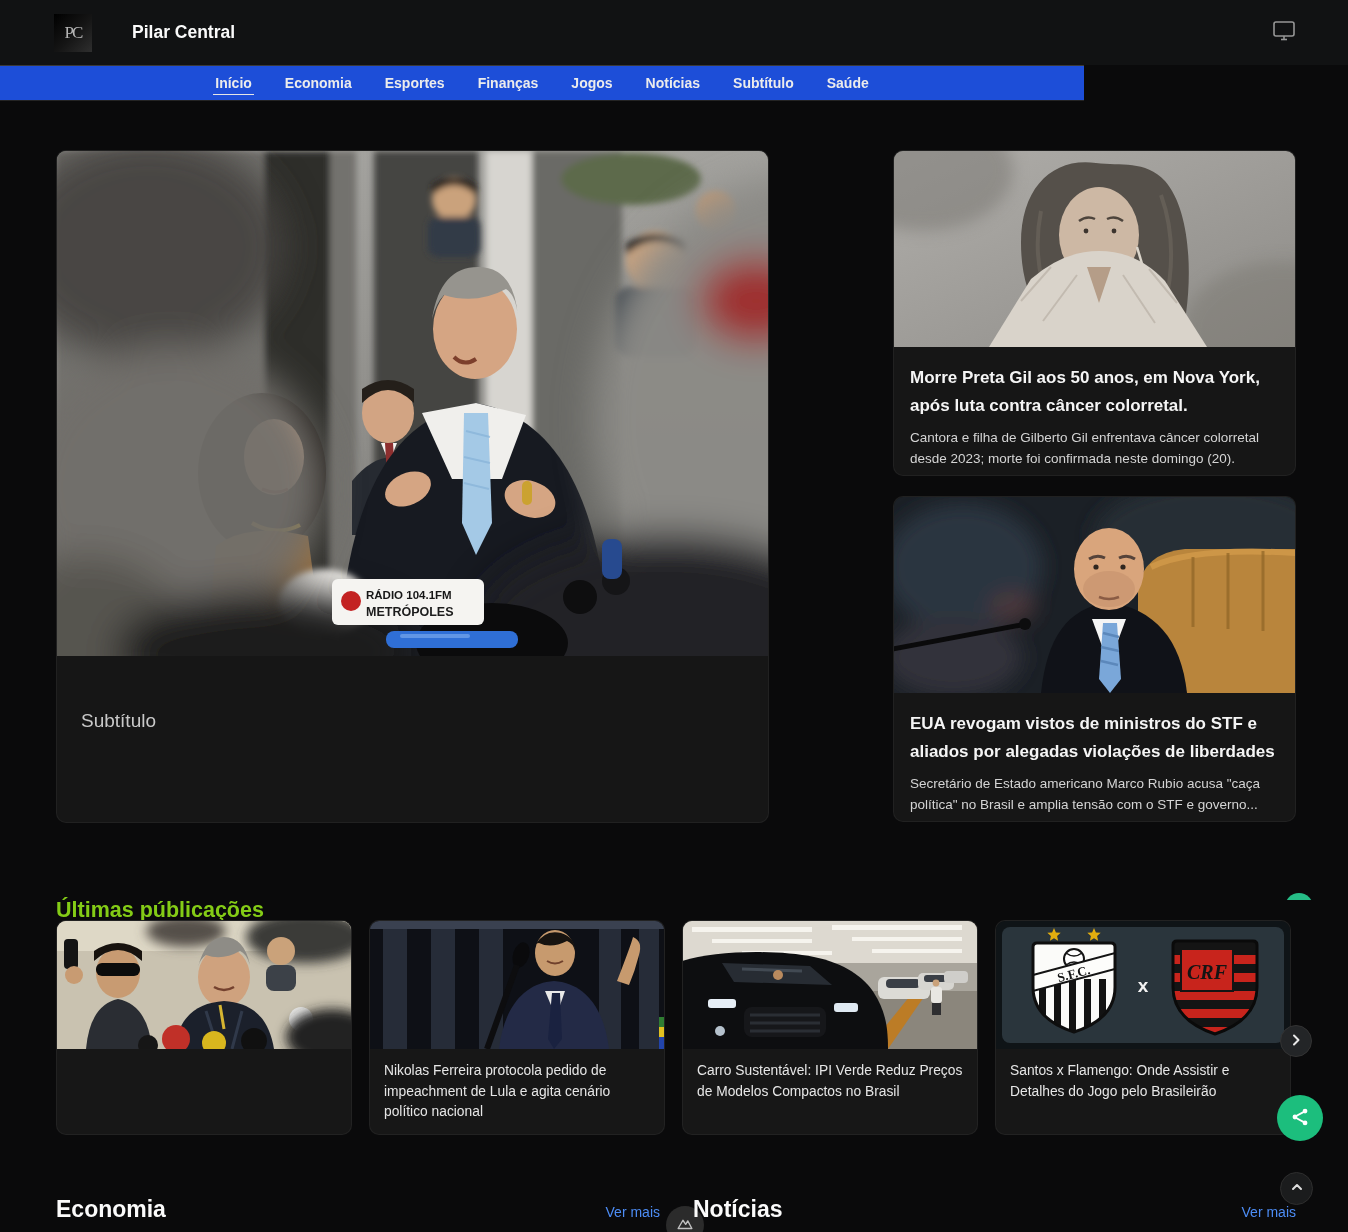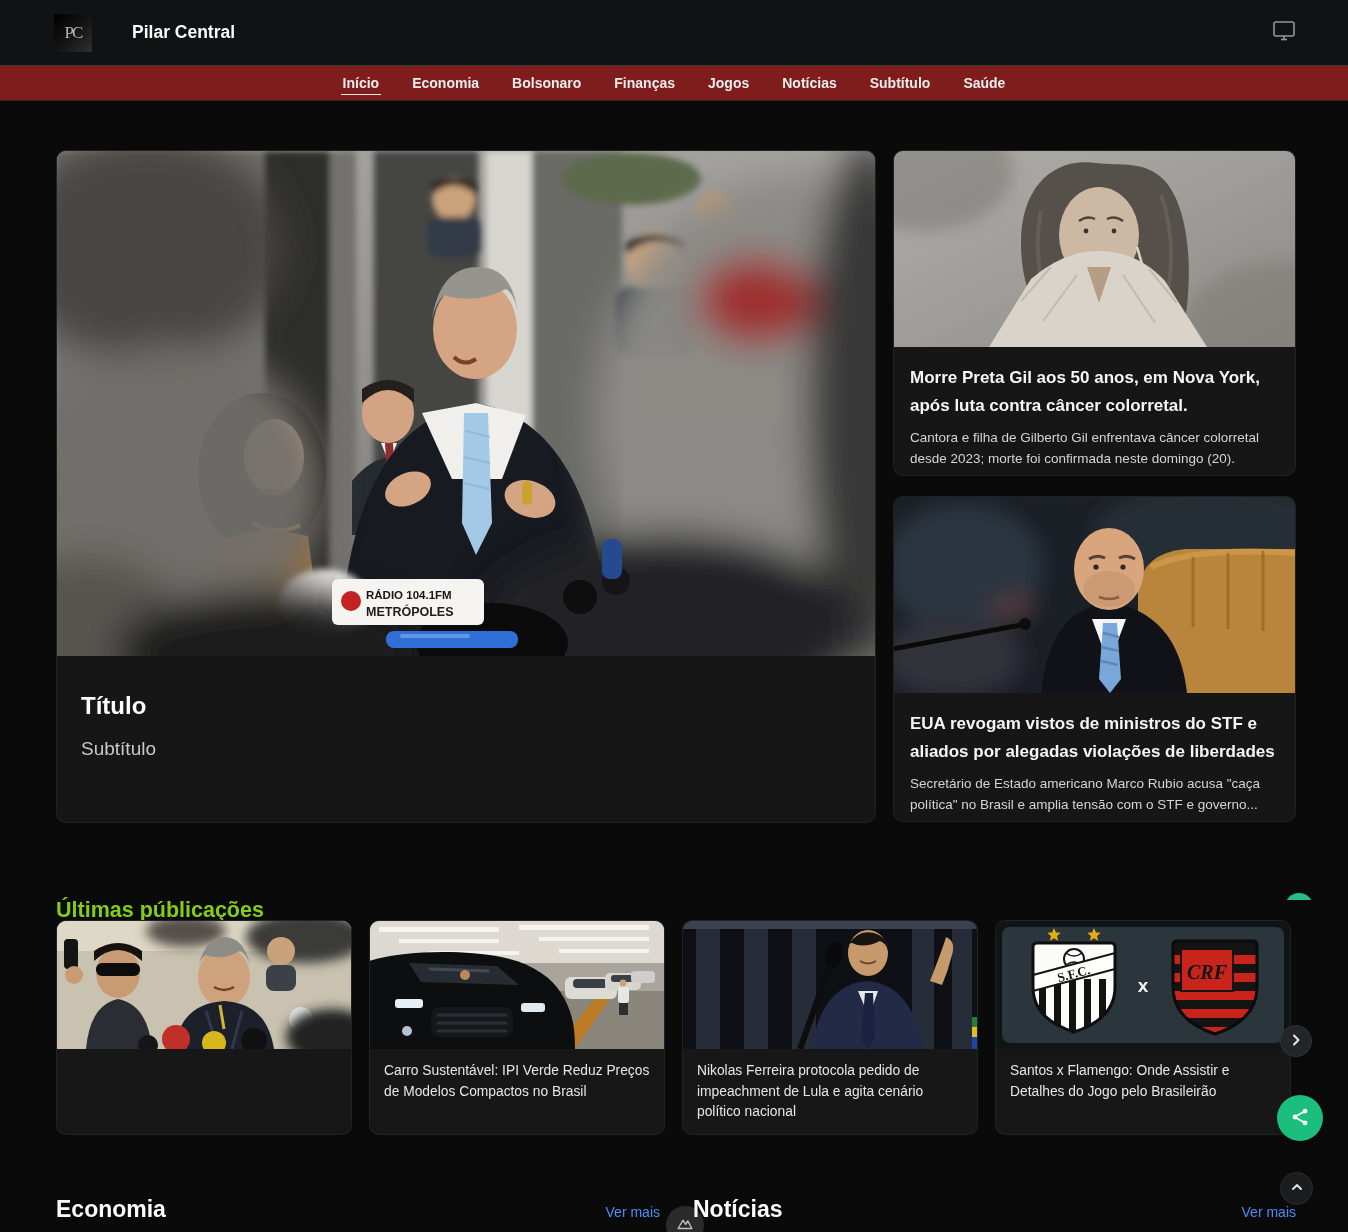--- a/index.html
+++ b/index.html
@@ -11,31 +11,31 @@
   }
   
   .topbar { position:absolute; left:0; top:0; width:1348px; height:65px;
     background:#111213; display:flex; align-items:center; padding:0 52px 0 54px; }
   .logo-box { width:38px; height:38px; display:flex; align-items:center; justify-content:center;
     background:linear-gradient(135deg,#000 0%,#161616 55%,#2f2f2f 100%);
     font-family:"Liberation Serif", serif; font-size:17px; letter-spacing:-2px; color:#b5b5b5;text-align:center; }
   .brand { margin-left:40px; font-size:17.5px; font-weight:700; color:#fafafa; }
   .monitor-btn { margin-left:auto; background:none; border:none; cursor:pointer; color:#8f8f8f; display:flex; }
   
-  .navbar { position:absolute; left:0; top:65px; width:1348px; height:36px;
-    background:#7f1d1d; border-top:1px solid #3a3a3a; border-bottom:1px solid #242424;
+  .navbar { position:absolute; left:0; top:65px; width:1084px; height:36px;
+    background:#1d4ed8; border-top:1px solid #3a3a3a; border-bottom:1px solid #242424;
     display:flex; align-items:center; justify-content:center; gap:29px; }
   .nav-item { background:none; border:none; cursor:pointer; color:#ececec;
     font-family:"Liberation Sans", sans-serif; font-size:14px; font-weight:600; padding:4px 2px; }
   .nav-item.active { border-bottom:1.5px solid #e6e6e6; padding-bottom:2.5px; }
   
   .card { background:#161616; border:1px solid rgba(255,255,255,.05); border-radius:10px; overflow:hidden; cursor:pointer; }
   .card svg { display:block; }
   
-  .hero-card { position:absolute; left:56px; top:150px; width:820px; height:673px; }
+  .hero-card { position:absolute; left:56px; top:150px; width:713px; height:673px; }
   .hero-img { width:100%; height:505px; }
   .hero-body { padding:36px 24px 0; }
   .hero-title { font-size:24px; font-weight:700; color:#fbfbfb; }
   .hero-sub { margin-top:18px; font-size:19px; color:#c9c9c9; }
   
   .side-col { position:absolute; left:893px; top:150px; width:403px; display:flex; flex-direction:column; gap:20px;border-radius:16px; }
   .side-card { height:326px; }
   .side-img { width:100%; height:196px; }
   .side-body { padding:17px 16px 0; }
   .side-title { font-size:17px; font-weight:700; line-height:1.62; color:#f5f5f5; }
@@ -79,21 +79,21 @@
         <line x1="9" y1="19.5" x2="15" y2="19.5"></line>
         <line x1="12" y1="16" x2="12" y2="19"></line>
       </svg>
     </span>
   </button>
 </header>
 
 <nav class="navbar">
   <button class="nav-item active">Início</button>
   <button class="nav-item">Economia</button>
-  <button class="nav-item">Bolsonaro</button>
+  <button class="nav-item">Esportes</button>
   <button class="nav-item">Finanças</button>
   <button class="nav-item">Jogos</button>
   <button class="nav-item">Notícias</button>
   <button class="nav-item">Subtítulo</button>
   <button class="nav-item">Saúde</button>
 </nav>
 
 <article class="card hero-card">
   <div class="hero-img">
     <svg viewBox="0 0 820 505" width="818" height="505" preserveAspectRatio="xMidYMid slice">
@@ -180,21 +180,20 @@
         <rect x="276" y="428" width="152" height="46" rx="6" fill="#f5f4f1"></rect>
         <circle cx="295" cy="450" r="10" fill="#c32222"></circle>
         <text x="310" y="448" font-family="Liberation Sans, sans-serif" font-size="11.5" font-weight="700" fill="#161616">RÁDIO 104.1FM</text>
         <text x="310" y="465" font-family="Liberation Sans, sans-serif" font-size="12.5" font-weight="700" fill="#1c1c1c">METRÓPOLES</text>
       </g>
       <rect x="330" y="480" width="132" height="17" rx="8" fill="#2f6fd6"></rect>
       <rect x="344" y="483" width="70" height="4" rx="2" fill="#6ea0e8" opacity=".8"></rect>
     </svg>
   </div>
   <div class="hero-body">
-    <h1 class="hero-title">Título</h1>
     <p class="hero-sub">Subtítulo</p>
   </div>
 </article>
 
 <aside class="side-col">
 
   <article class="card side-card">
     <div class="side-img">
       <svg viewBox="0 0 403 196" width="401" height="196" preserveAspectRatio="xMidYMid slice">
         <defs>
@@ -307,20 +306,51 @@
         <circle cx="92" cy="124" r="10" fill="#161616"></circle>
         <circle cx="245" cy="98" r="12" fill="#e8e8e6"></circle>
         <ellipse cx="276" cy="116" rx="46" ry="28" fill="#222" filter="url(#c1b)"></ellipse>
       </svg>
     </div>
   </article>
 
   <article class="card l-card">
     <div class="l-img">
       <svg viewBox="0 0 296 128" width="294" height="128" preserveAspectRatio="xMidYMid slice">
+        <rect width="296" height="128" fill="#0e1016"></rect>
+        <g fill="#262c38">
+          <rect x="14" y="0" width="24" height="128"></rect>
+            <rect x="62" y="0" width="24" height="128"></rect>
+          <rect x="110" y="0" width="24" height="128"></rect>
+            <rect x="230" y="0" width="22" height="128"></rect>
+          <rect x="270" y="0" width="20" height="128"></rect>
+        </g>
+        <rect x="0" y="0" width="296" height="8" fill="#3a4150"></rect>
+        <g>
+          <path d="M248,60 q14,-36 16,-44 q10,4 6,18 q-4,16 -10,30 z" fill="#c79a6e"></path>
+          <path d="M130,128 C135,86 155,62 185,60 C215,62 235,86 240,128 Z" fill="#232a46"></path>
+          <polygon points="176,70 196,70 187,96" fill="#e9e9e9"></polygon>
+          <polygon points="183,72 191,72 193,118 185,128 179,118" fill="#1a2240"></polygon>
+          <ellipse cx="186" cy="32" rx="20" ry="23" fill="#c79a6e"></ellipse>
+          <path d="M166,24 q10,-16 26,-12 q14,4 14,18 q-2,-8 -8,-10 q-16,8 -28,2 q-3,0 -4,2 z" fill="#171310"></path>
+          <path d="M178,40 q8,5 16,0" stroke="#70412c" stroke-width="2" fill="none"></path>
+        </g>
+        <ellipse cx="152" cy="34" rx="8" ry="13" fill="#0a0a0c" transform="rotate(18 152 34)"></ellipse>
+        <line x1="148" y1="44" x2="118" y2="128" stroke="#0d0d0f" stroke-width="6"></line>
+        <rect x="290" y="96" width="6" height="10" fill="#2f7d32"></rect>
+        <rect x="290" y="106" width="6" height="10" fill="#e0c020"></rect>
+        <rect x="290" y="116" width="6" height="12" fill="#2244aa"></rect>
+      </svg>
+    </div>
+    <p class="l-cap">Nikolas Ferreira protocola pedido de impeachment de Lula e agita cenário político nacional</p>
+  </article>
+
+  <article class="card l-card">
+    <div class="l-img">
+      <svg viewBox="0 0 296 128" width="294" height="128" preserveAspectRatio="xMidYMid slice">
         <rect width="296" height="128" fill="#8b867c"></rect>
         <rect width="296" height="42" fill="#ddd9d0"></rect>
         <g fill="#f6f4ee">
           <rect x="10" y="6" width="120" height="5"></rect>
             <rect x="150" y="4" width="130" height="5"></rect>
           <rect x="30" y="18" width="100" height="4"></rect>
             <rect x="170" y="16" width="110" height="4"></rect>
           <rect x="60" y="30" width="90" height="4"></rect>
             <rect x="190" y="28" width="90" height="4"></rect>
         </g>
@@ -343,51 +373,20 @@
           <circle cx="96" cy="54" r="5" fill="#b98a5e"></circle>
           <rect x="26" y="78" width="28" height="9" rx="3" fill="#e6eef6"></rect>
           <rect x="152" y="82" width="24" height="9" rx="3" fill="#dfe9f2"></rect>
           <rect x="62" y="86" width="82" height="30" rx="8" fill="#16171a"></rect>
           <path d="M68,94 h70 M68,102 h70 M68,110 h70" stroke="#2a2e34" stroke-width="3"></path>
           <circle cx="38" cy="110" r="5" fill="#c8d6e2" opacity=".9"></circle>
         </g>
       </svg>
     </div>
     <p class="l-cap">Carro Sustentável: IPI Verde Reduz Preços de Modelos Compactos no Brasil</p>
-  </article>
-
-  <article class="card l-card">
-    <div class="l-img">
-      <svg viewBox="0 0 296 128" width="294" height="128" preserveAspectRatio="xMidYMid slice">
-        <rect width="296" height="128" fill="#0e1016"></rect>
-        <g fill="#262c38">
-          <rect x="14" y="0" width="24" height="128"></rect>
-            <rect x="62" y="0" width="24" height="128"></rect>
-          <rect x="110" y="0" width="24" height="128"></rect>
-            <rect x="230" y="0" width="22" height="128"></rect>
-          <rect x="270" y="0" width="20" height="128"></rect>
-        </g>
-        <rect x="0" y="0" width="296" height="8" fill="#3a4150"></rect>
-        <g>
-          <path d="M248,60 q14,-36 16,-44 q10,4 6,18 q-4,16 -10,30 z" fill="#c79a6e"></path>
-          <path d="M130,128 C135,86 155,62 185,60 C215,62 235,86 240,128 Z" fill="#232a46"></path>
-          <polygon points="176,70 196,70 187,96" fill="#e9e9e9"></polygon>
-          <polygon points="183,72 191,72 193,118 185,128 179,118" fill="#1a2240"></polygon>
-          <ellipse cx="186" cy="32" rx="20" ry="23" fill="#c79a6e"></ellipse>
-          <path d="M166,24 q10,-16 26,-12 q14,4 14,18 q-2,-8 -8,-10 q-16,8 -28,2 q-3,0 -4,2 z" fill="#171310"></path>
-          <path d="M178,40 q8,5 16,0" stroke="#70412c" stroke-width="2" fill="none"></path>
-        </g>
-        <ellipse cx="152" cy="34" rx="8" ry="13" fill="#0a0a0c" transform="rotate(18 152 34)"></ellipse>
-        <line x1="148" y1="44" x2="118" y2="128" stroke="#0d0d0f" stroke-width="6"></line>
-        <rect x="290" y="96" width="6" height="10" fill="#2f7d32"></rect>
-        <rect x="290" y="106" width="6" height="10" fill="#e0c020"></rect>
-        <rect x="290" y="116" width="6" height="12" fill="#2244aa"></rect>
-      </svg>
-    </div>
-    <p class="l-cap">Nikolas Ferreira protocola pedido de impeachment de Lula e agita cenário político nacional</p>
   </article>
 
   <article class="card l-card">
     <div class="l-img inset">
       <svg viewBox="0 0 284 116" width="282" height="116" preserveAspectRatio="xMidYMid slice">
         <defs>
           <clipPath id="sclip">
               <path d="M36,16 h74 q4,0 4,4 v40 q0,32 -41,45 q-41,-13 -41,-45 v-40 q0,-4 4,-4 z"></path>
             </clipPath>
           <clipPath id="fclip">

